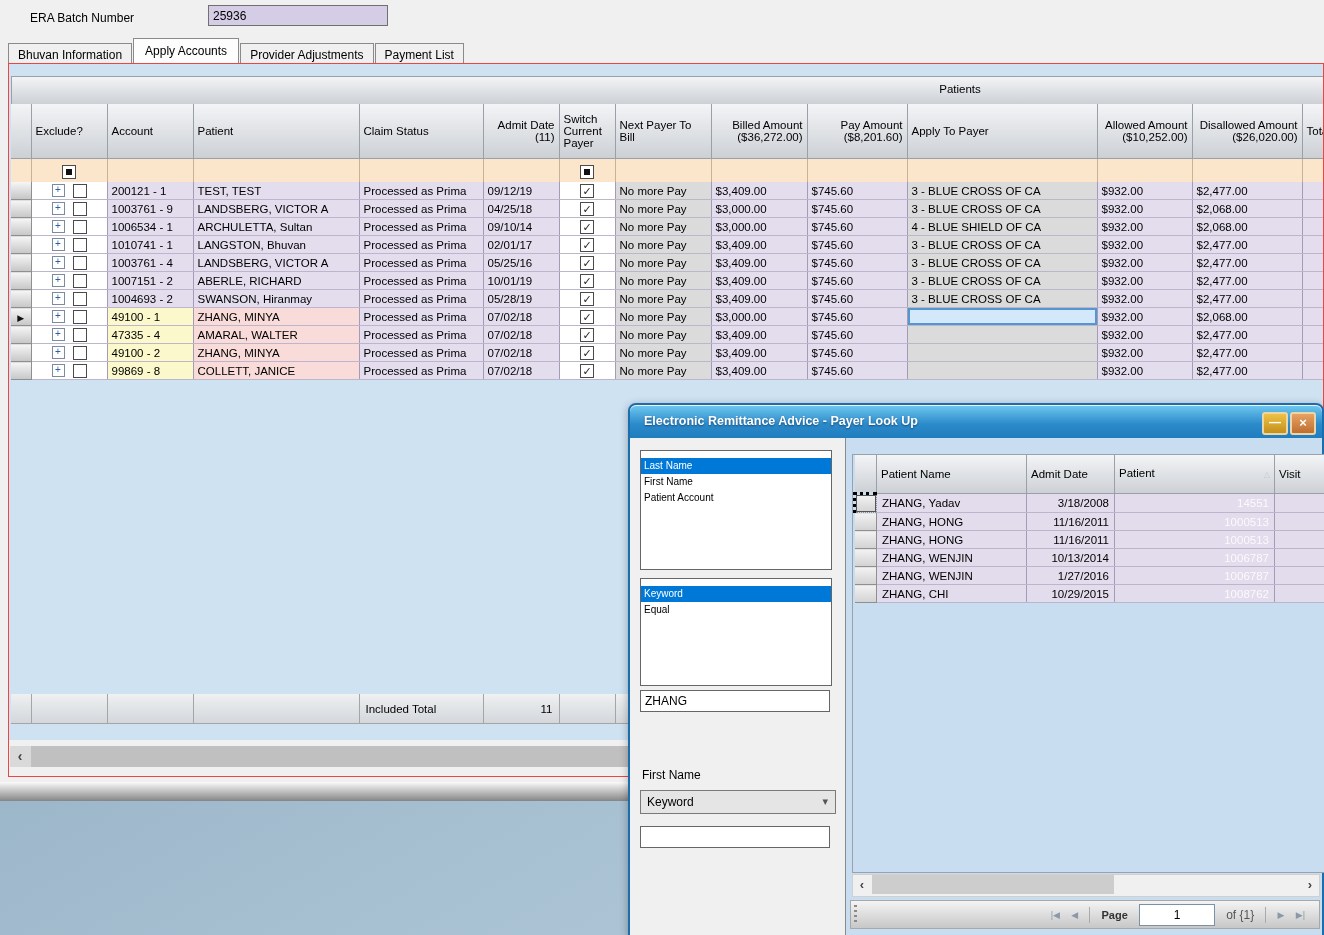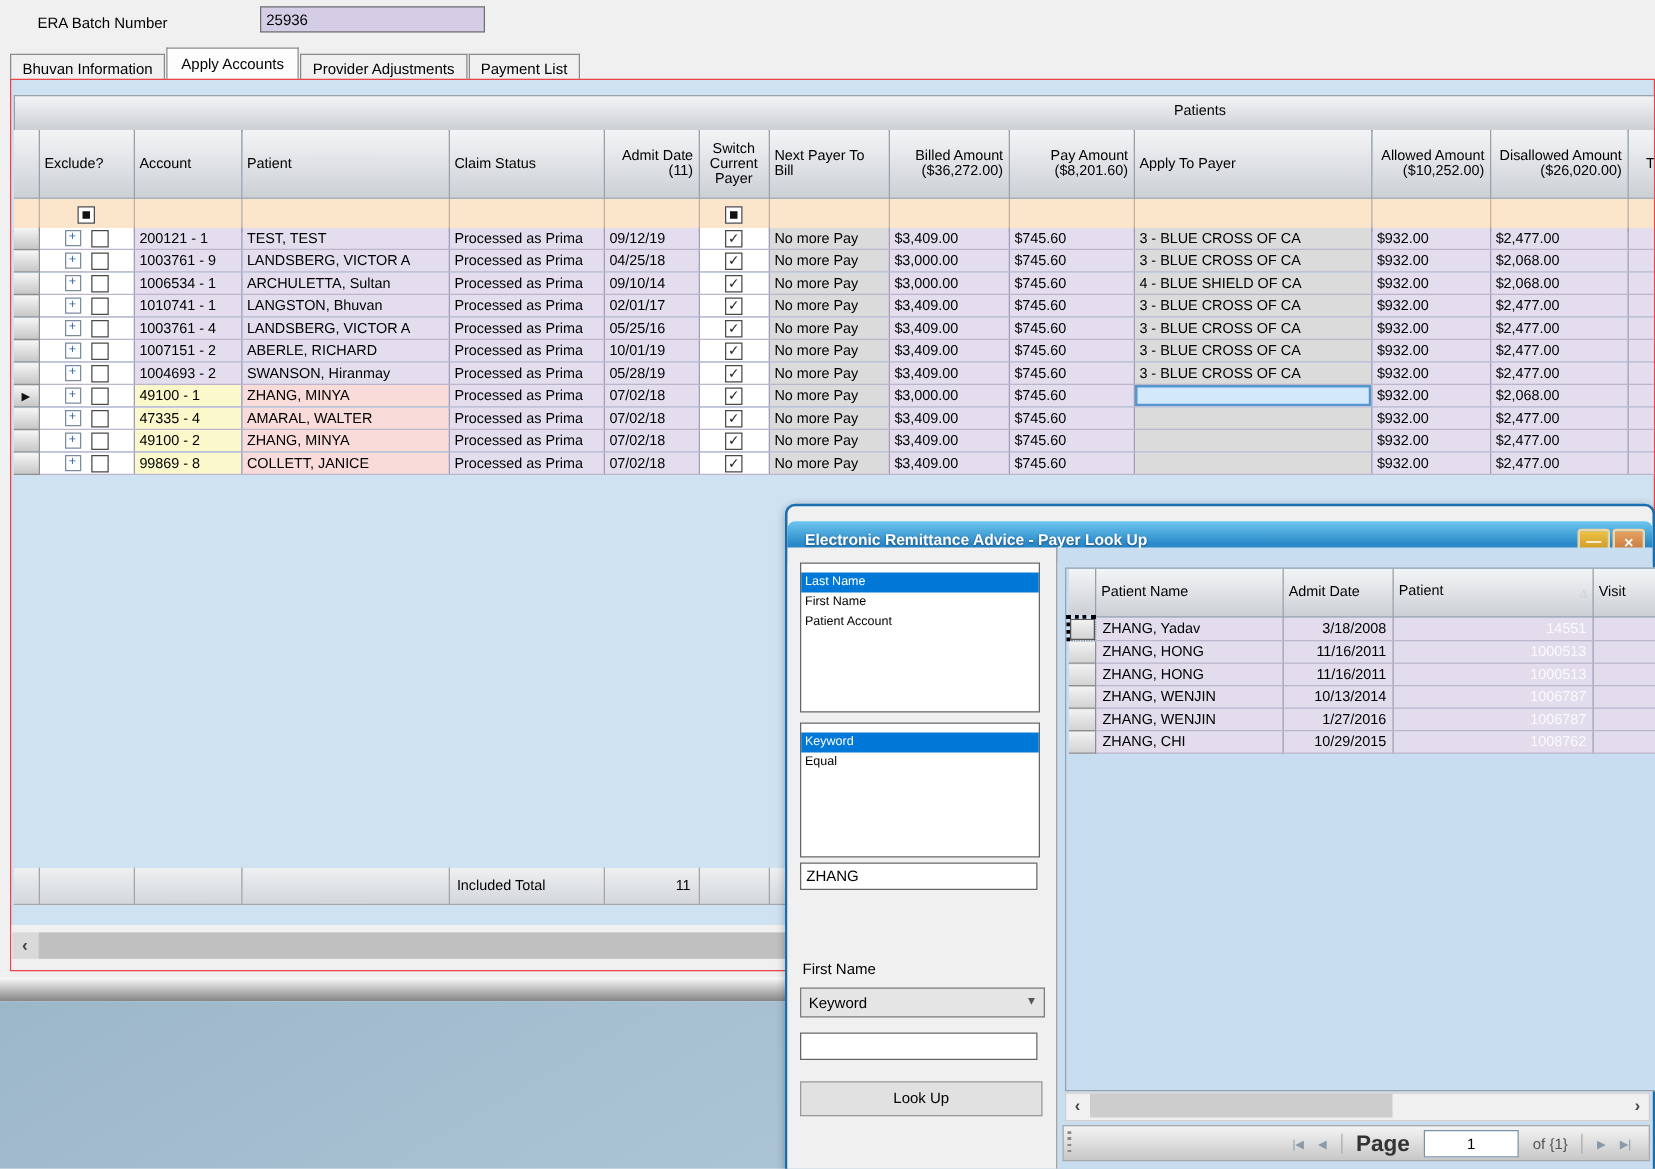--- a/index.html
+++ b/index.html
@@ -21,21 +21,21 @@
   .band{position:absolute;left:2px;top:12px;width:1345px;height:27px;
         background:linear-gradient(#f3f4f6,#ccd0d5);border:1px solid #99a0a8;}
   .band span{position:absolute;left:948px;top:6px;transform:translateX(-50%);}
   table.grid{border-collapse:collapse;table-layout:fixed;width:1345px;}
   .headtable{position:absolute;left:2px;top:40px;}
   .datatable{position:absolute;left:2px;top:118px;}
   .foottable{position:absolute;left:2px;top:630px;}
   td,th{white-space:nowrap;overflow:hidden;font-weight:normal;}
   .hc{background:linear-gradient(#f3f4f6,#ccd0d5);border-right:1px solid #99a0a8;border-bottom:1px solid #99a0a8;
       height:50px;padding:2px 4px;vertical-align:middle;text-align:left;white-space:normal;line-height:12px;}
-  .hc.r{text-align:right;}.hc.c{text-align:center;}
+  .hc.r{text-align:right;}.hc.c{}
   .filter td{background:#fbe6cc;height:23px;border-right:1px solid #c9b096;border-bottom:1px solid #99a0a8;
              text-align:center;vertical-align:middle;}
   .drow td{height:17px;border-right:1px solid #a49cb6;border-bottom:1px solid #bdb5cb;
            padding:0 4px;vertical-align:middle;}
   .c-sel{background:linear-gradient(#f6f6f6,#c6c6c6);border-right:1px solid #8f8f8f !important;
          border-bottom:1px solid #8f8f8f !important;padding:0 2px !important;text-align:center;}
   .c-exc,.c-sw{background:#fff;text-align:center;}
   .t-purple{background:#e3ddee;}.t-yellow{background:#fbf8cb;}.t-pink{background:#f9dcd9;}
   .c-stat,.c-adm,.c-billed,.c-pay,.c-alw,.c-dis,.c-tot{background:#e3ddee;}
   .c-next,.c-apply{background:#dbdbdb;border-right:1px solid #9a9a9a;border-bottom:1px solid #9a9a9a;}
@@ -56,21 +56,21 @@
                 text-align:center;font-weight:bold;background:#d9d9d9;}
   .hscroll .thumb{position:absolute;left:21px;top:0;height:21px;width:58%;background:#c0c0c0;}
   
   .graystrip{position:absolute;left:0;top:782px;width:100%;height:19px;
              background:linear-gradient(#fafafa,#858585);}
   .bluebg{position:absolute;left:0;top:801px;width:100%;height:134px;
           background:linear-gradient(150deg,#9db7ca,#b7cede);}
   
   .dialog{position:absolute;left:628px;top:403px;width:692px;height:530px;background:#f0f0f0;
           border:2px solid #1b6eae;border-radius:8px 8px 0 0;box-shadow:0 2px 8px rgba(0,0,0,.3);}
-  .dlg-title{position:absolute;left:0;top:12px;right:0;height:33px;border-radius:6px 6px 0 0;
+  .dlg-title{position:absolute;left:0;top:1px;right:0;height:33px;border-radius:6px 6px 0 0;
              background:linear-gradient(#6cc6ef,#2b8ac9 55%,#1f7cbd);}
   .dlg-title .txt{position:absolute;left:14px;top:8px;color:#fff;font-weight:bold;font-size:12.5px;
                   text-shadow:0 1px 2px rgba(0,20,60,.55);}
   .wbtn{position:absolute;top:6px;width:22px;height:19px;border:2px solid #ecd6a8;border-radius:3px;
         color:#fff;font-weight:bold;text-align:center;line-height:17px;font-size:12px;}
   .btn-min{right:34px;background:linear-gradient(#eec245,#c3901c);}
   .btn-close{right:6px;background:linear-gradient(#e7a263,#bf6f30);font-size:13px;}
   .dlg-left{position:absolute;left:0;top:33px;width:215px;bottom:0;background:#f0f0f0;
             border-right:1px solid #8a8a8a;}
   .listbox{position:absolute;left:10px;width:190px;background:#fff;border:1px solid #666;
@@ -109,21 +109,21 @@
   .dhscroll .arr.l{left:0;}.dhscroll .arr.r{right:0;}
   .dhscroll .thumb{position:absolute;left:19px;top:0;height:19px;width:52%;background:#cdcdcd;}
   .pager{position:absolute;left:4px;top:462px;right:2px;height:27px;border:1px solid #a8a8a8;
          background:linear-gradient(#f4f4f4,#c7c7c7);}
   .grip{position:absolute;left:3px;top:4px;width:6px;height:18px;
         background:repeating-linear-gradient(#8a8a8a 0 2px,transparent 2px 5px);width:3px;}
   .pgwrap{position:absolute;right:10px;top:3px;height:20px;}
   .pgwrap *{vertical-align:middle;}
   .pgbtn{display:inline-block;color:#8a98a8;font-size:9px;margin:0 4px;}
   .pgsep{display:inline-block;width:1px;height:16px;background:#aaa;margin:0 4px;}
-  .pglabel{font-weight:bold;color:#333;font-size:18px;margin:0 4px;}
+  .pglabel{font-weight:bold;color:#333;font-size:11px;margin:0 4px;}
   .pginput{width:70px;height:18px;border:1px solid #7a92a8;text-align:center;
            font:12px "Liberation Sans",sans-serif;background:#fff;margin:0 4px;}
   .pgof{color:#555;font-size:12px;margin:0 4px;}
 </style>
 </head>
 <body>
 
 <div class="topbar">
   <span class="era-label">ERA Batch Number</span>
   <input class="era-input" value="25936" style="">
@@ -463,21 +463,20 @@
       <div class="sel">Keyword</div>
       <div>Equal</div>
     </div>
     <input class="txtin in-ln" value="ZHANG" style="">
     <span class="lbl-fn">First Name</span>
     <div class="combo">
       <span>Keyword</span>
       <span class="chev">▾</span>
     </div>
     <input class="txtin in-fn" value="" style="">
-    <div class="lookup">Look Up</div>
   </div>
 
   <div class="dlg-right">
     <div class="dgrid">
       <table class="dg">
         <colgroup>
             <col style="width:22px">
             <col style="width:150px">
             <col style="width:88px">
             <col style="width:160px">

